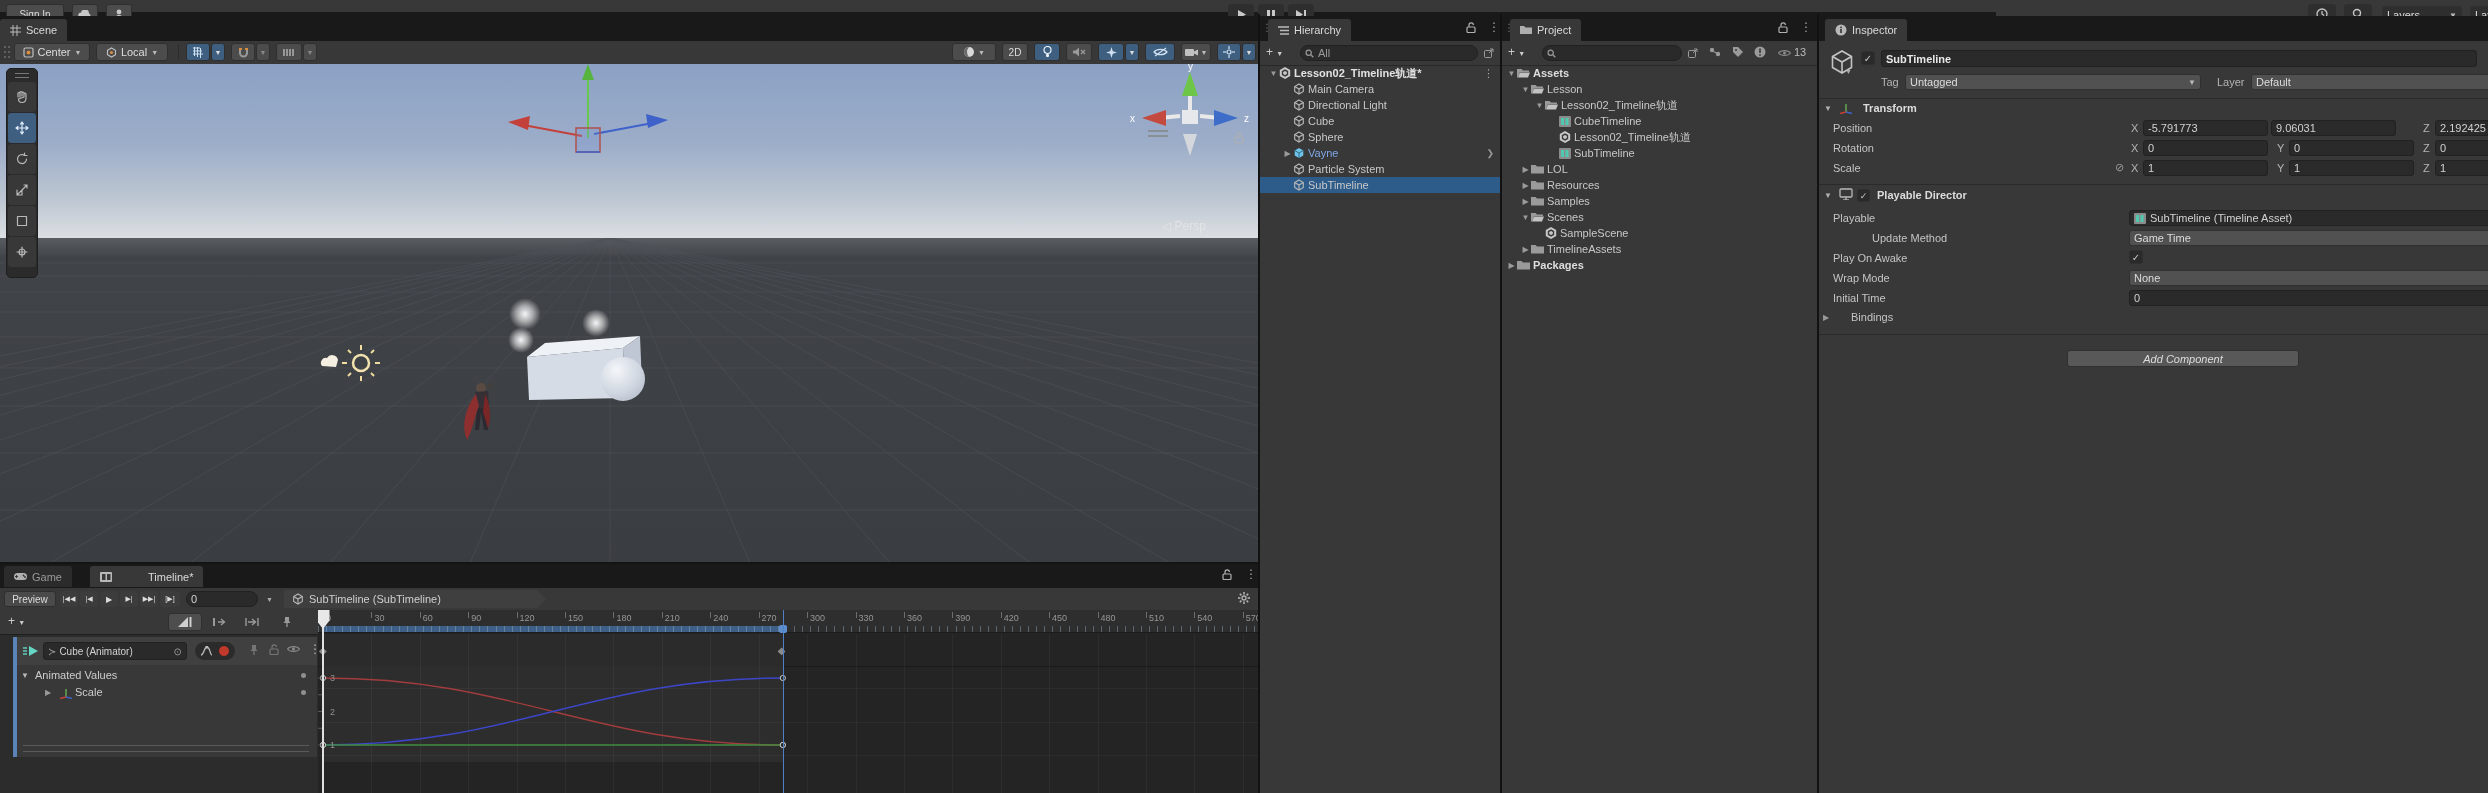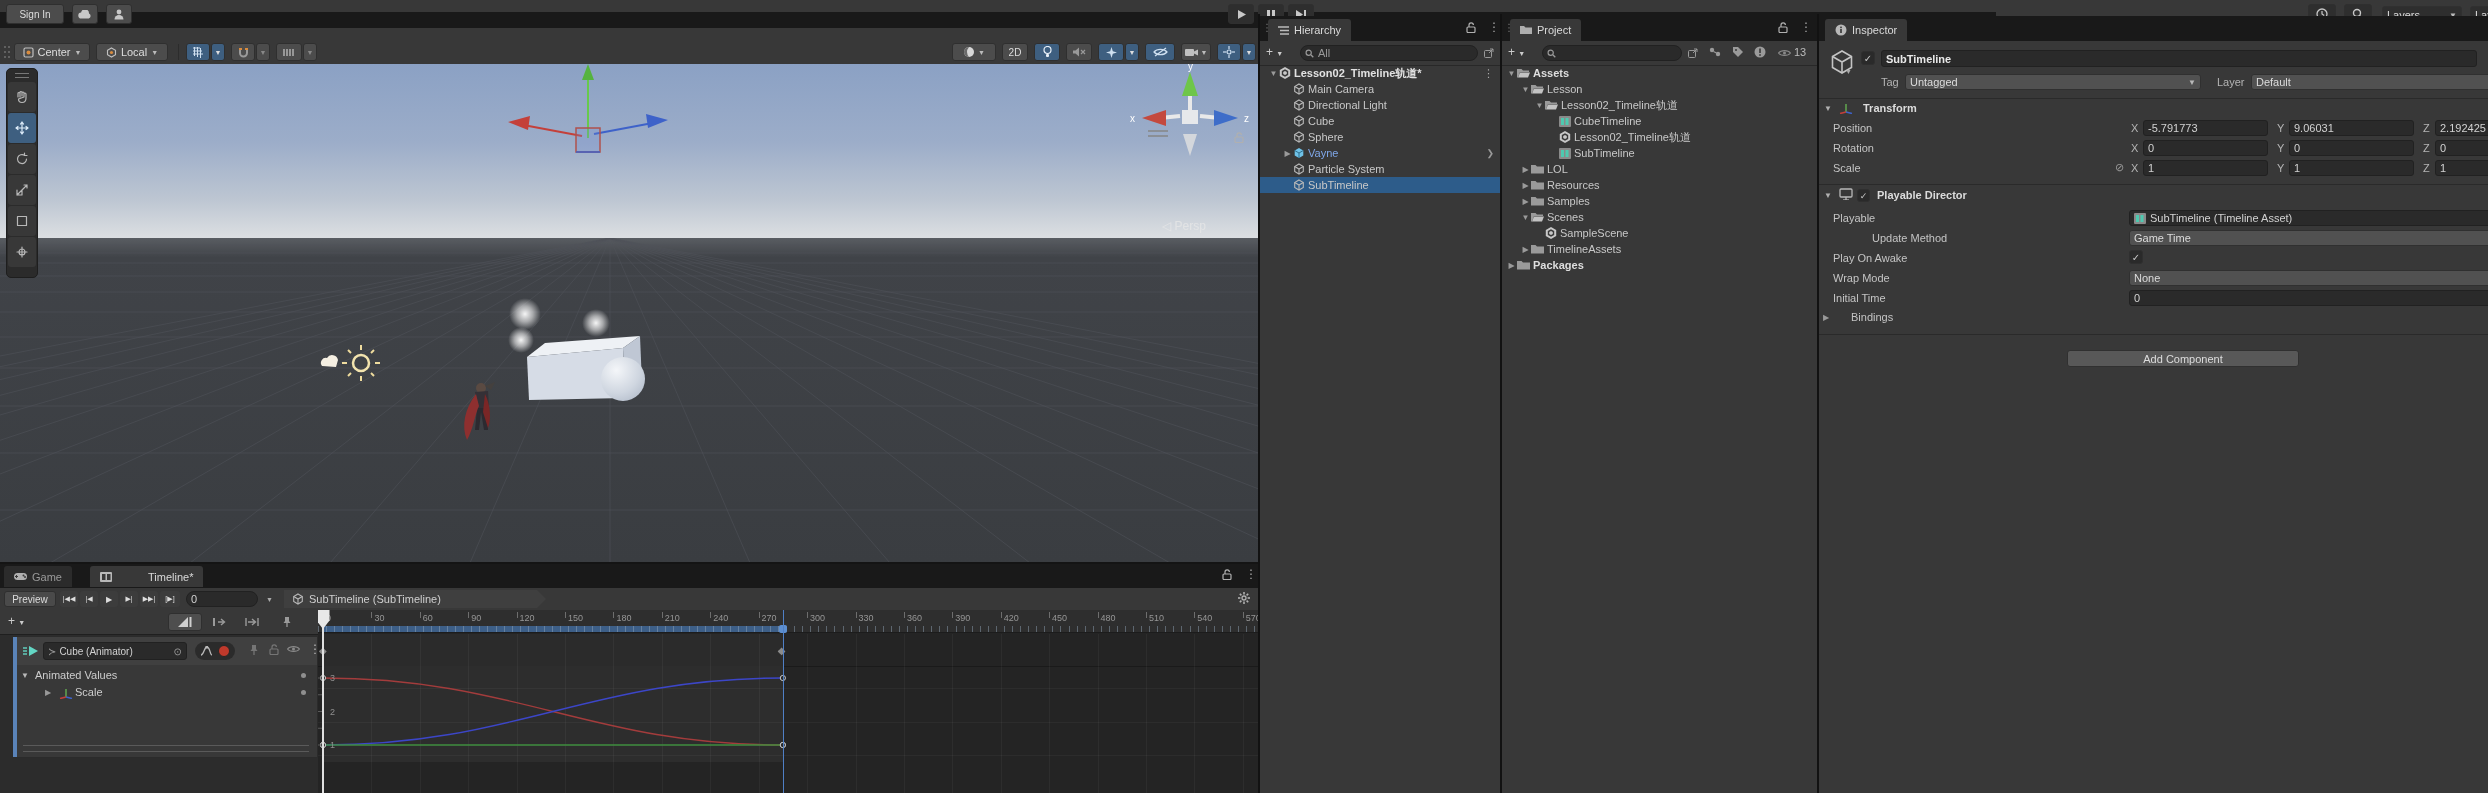--- a/index.html
+++ b/index.html
@@ -98,20 +98,30 @@
       </div>
     <div class="abs dd" style="left:2382px;top:-6px;width:80px;height:18px;background:#2e2e2e;">
         <span>Layers</span>
         <span class="caret">▼</span>
       </div>
     <div class="abs dd" style="left:2470px;top:-6px;width:80px;height:18px;background:#2e2e2e;">
         <span>Layout</span>
       </div>
   </div>
 
+  <div class="abs tabstrip" style="left:0;top:16px;width:1258px;height:25px;">
+    <div class="tab active" style="left:0px;">
+      <span class="icon si">
+          <svg width="11" height="11" viewBox="0 0 11 11">
+            <path d="M0 3h11M0 7h11M3 0v11M7 0v11" stroke="#bbb" stroke-width="1" fill="none"></path>
+          </svg>
+        </span>
+      <span>Scene</span>
+    </div>
+  </div>
   <div class="abs toolbar" style="left:0;top:41px;width:1258px;height:23px;">
     <span class="abs si" style="left:3px;top:4px;">
         <svg width="8" height="14" viewBox="0 0 8 14">
           <g fill="#6e6e6e">
             <circle cx="2" cy="2" r="1"></circle>
             <circle cx="6" cy="2" r="1"></circle>
             <circle cx="2" cy="7" r="1"></circle>
             <circle cx="6" cy="7" r="1"></circle>
             <circle cx="2" cy="12" r="1"></circle>
             <circle cx="6" cy="12" r="1"></circle>
@@ -1068,21 +1078,21 @@
             <line x1="7" y1="10" x2="13" y2="11.5" stroke="#3e62c9"></line>
           </g>
         </svg>
       </span>
     <span class="abs" style="left:44px;top:86px;font-weight:bold;color:#dcdcdc;">Transform</span>
     <div id="transform-rows">
         <span class="abs" style="left:14px;top:106px;color:#c4c4c4;">Position</span>
         <span class="abs" style="left:312px;top:106px;color:#b4b4b4;">X</span>
         <div class="abs tfield" style="left:324px;top:104px;width:125px;">-5.791773</div>
         <span class="abs" style="left:458px;top:106px;color:#b4b4b4;">Y</span>
-        <div class="abs tfield" style="left:470px;top:104px;width:125px;">9.06031</div>
+        <div class="abs tfield" style="left:452px;top:104px;width:125px;">9.06031</div>
         <span class="abs" style="left:604px;top:106px;color:#b4b4b4;">Z</span>
         <div class="abs tfield" style="left:616px;top:104px;width:125px;">2.192425</div>
         <span class="abs" style="left:14px;top:126px;color:#c4c4c4;">Rotation</span>
         <span class="abs" style="left:312px;top:126px;color:#b4b4b4;">X</span>
         <div class="abs tfield" style="left:324px;top:124px;width:125px;">0</div>
         <span class="abs" style="left:458px;top:126px;color:#b4b4b4;">Y</span>
         <div class="abs tfield" style="left:470px;top:124px;width:125px;">0</div>
         <span class="abs" style="left:604px;top:126px;color:#b4b4b4;">Z</span>
         <div class="abs tfield" style="left:616px;top:124px;width:125px;">0</div>
         <span class="abs" style="left:14px;top:146px;color:#c4c4c4;">Scale</span>
@@ -1122,18 +1132,18 @@
         <div class="abs btn" style="left:310px;top:234px;width:14px;height:14px;background:#2a2a2a;font-size:10px;color:#c8c8c8;">✓</div>
         <span class="abs" style="left:14px;top:256px;color:#c4c4c4;">Wrap Mode</span>
         <div class="abs dd" style="left:310px;top:254px;width:430px;">None</div>
         <span class="abs" style="left:14px;top:276px;color:#c4c4c4;">Initial Time</span>
         <div class="abs tfield" style="left:310px;top:274px;width:430px;">0</div>
       </div>
     <span class="abs" style="left:4px;top:297px;font-size:8px;color:#999;">▶</span>
     <span class="abs" style="left:32px;top:295px;color:#c4c4c4;">Bindings</span>
 
     <div class="abs sep" style="left:0;top:318px;width:669px;"></div>
-    <div class="abs btn" style="left:248px;top:334px;width:232px;height:17px;background:#585858;border:1px solid #303030;">
+    <div class="abs btn" style="left:248px;top:334px;width:232px;height:17px;background:#585858;border:1px solid #303030;font-style:italic;">
         <span>Add Component</span>
       </div>
   </div>
 
 </div>
 
 </body></html>

